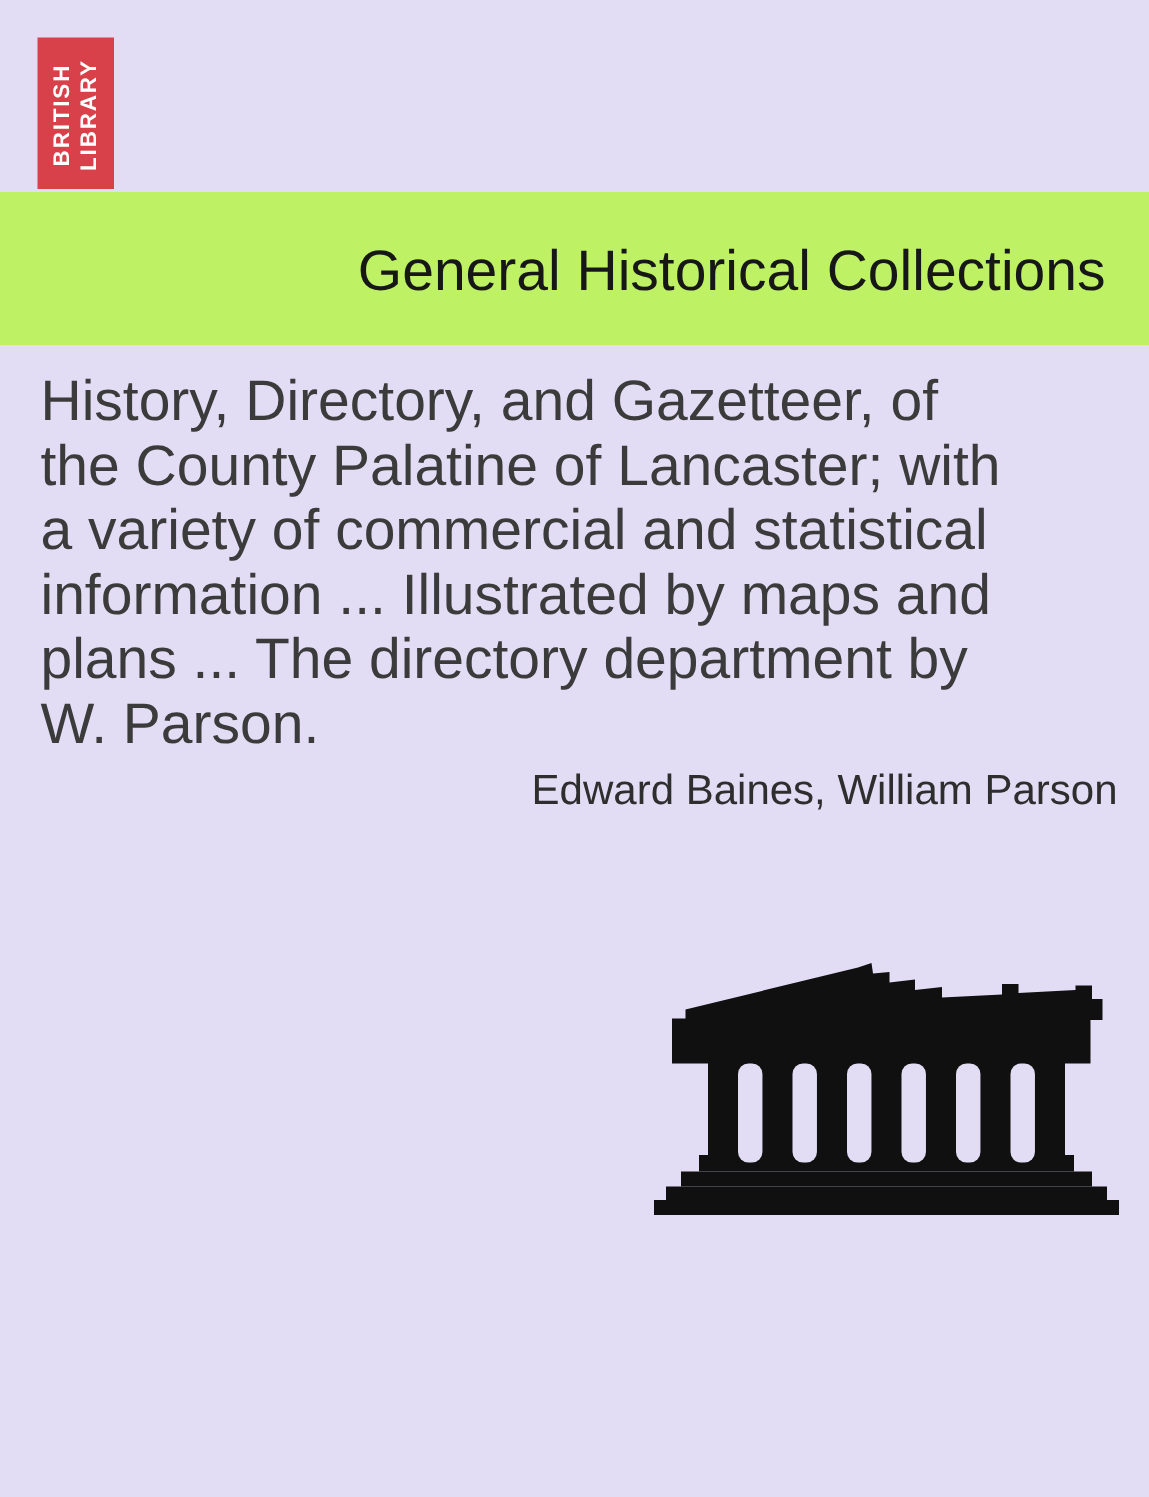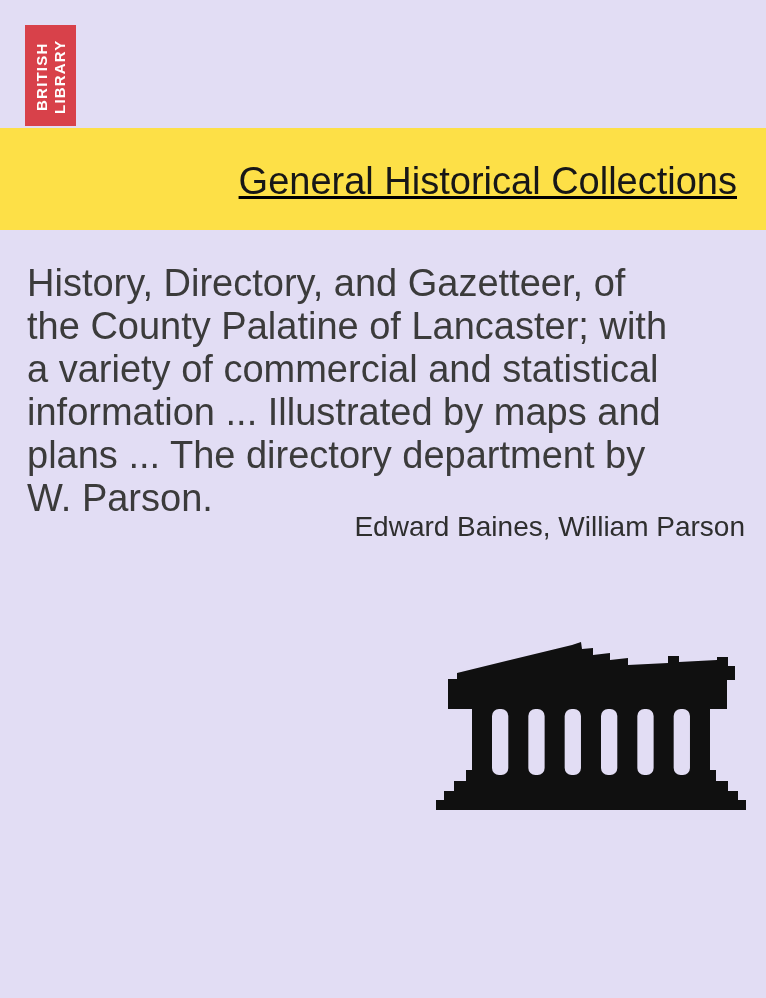--- a/index.html
+++ b/index.html
@@ -33,38 +33,37 @@
     white-space: pre-line;
     text-align: center;
   }
   
   .collection-band {
     position: absolute;
     left: 0;
     top: 128px;
     width: 100%;
     height: 102px;
-    background: #fde047;
+    background: #bef264;
     display: flex;
     align-items: center;
     justify-content: flex-end;
     box-sizing: border-box;
-    text-decoration: underline;
   }
   .collection-title {
     padding-right: 29px;
     padding-top: 5px;
     font-size: 38px;
     color: #171717;
   }
   
   .book-title {
     position: absolute;
     left: 27px;
-    top: 262px;
+    top: 247px;
     width: 722px;
     font-size: 38px;
     line-height: 43px;
     color: #3b3b3b;
     white-space: pre-line;
   }
   
   .book-authors {
     position: absolute;
     right: 21px;

